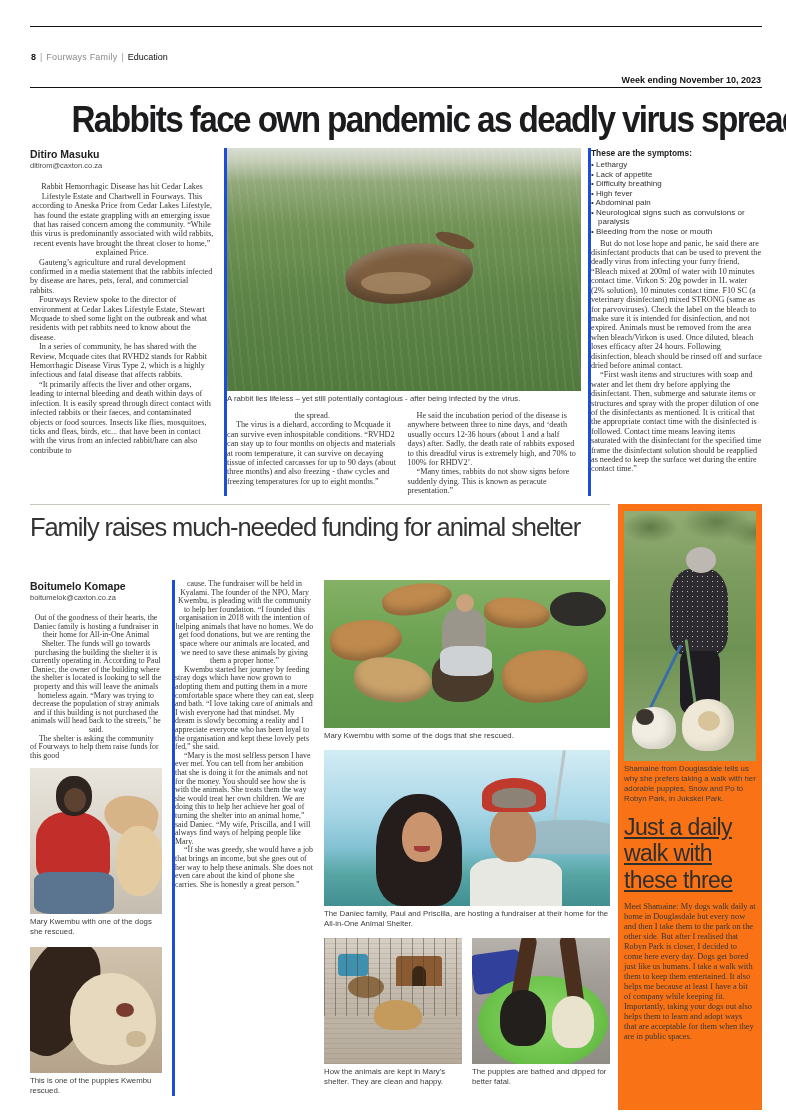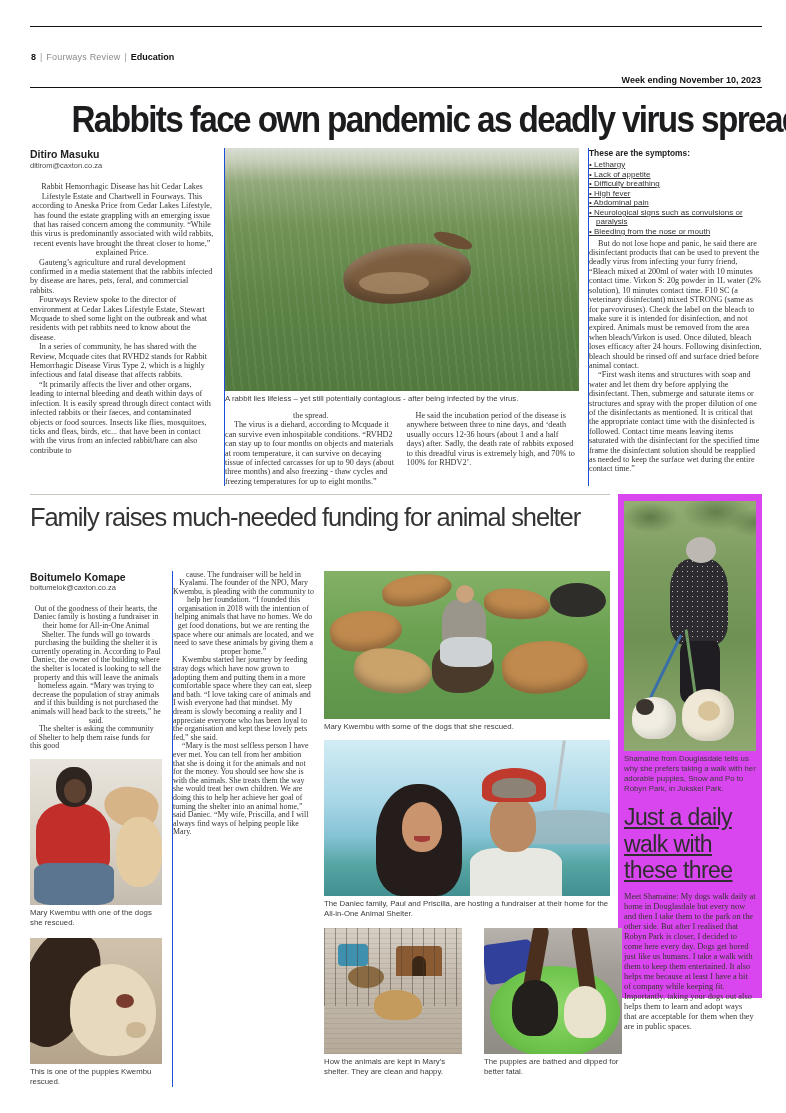--- a/index.html
+++ b/index.html
@@ -8,21 +8,21 @@
   .page{padding:26px 24px 0 30px;width:732px;}
 
   
   .masthead{border-top:1.5px solid #111;border-bottom:1.5px solid #111;
     display:flex;justify-content:space-between;align-items:center;
     padding:2px 1px;font-size:9px;}
   .mh-left{display:flex;gap:4px;align-items:baseline;}
   .mh-pg{font-weight:700;color:#111;}
   .mh-sep{color:#999;font-weight:400;}
   .mh-pub{color:#8a8a8a;font-weight:400;letter-spacing:.2px;}
-  .mh-sec{font-weight:700;color:#111;}
+  .mh-sec{font-weight:400;color:#111;}
   .mh-date{font-weight:700;color:#111;margin-top:46px;}
 
   
   .h1wrap{text-align:center;margin:13px 0 10px;}
   .h1{display:inline-block;font:700 37px/1 "Liberation Sans",sans-serif;
       letter-spacing:-1.8px;transform:scaleX(.9);transform-origin:50% 50%;
       white-space:nowrap;color:#1c1c1e;}
   .h2{font:400 26px/1.05 "Liberation Sans",sans-serif;letter-spacing:-1.1px;
       color:#333;margin:7px 0 8px;transform:scaleX(.98);transform-origin:left;}
   .h3{font:400 23px/1.16 "Liberation Sans",sans-serif;letter-spacing:-.6px;
@@ -32,34 +32,34 @@
   .serif{font-family:"Liberation Serif",serif;font-size:8.2px;line-height:9.4px;color:#363430;}
   .serif2{font-family:"Liberation Serif",serif;font-size:7.9px;line-height:8.6px;color:#363430;}
   .bp{margin:0;text-indent:9px;}
   .bp.nofirst{text-indent:0;text-align:center;}
   .byl{font:700 10.5px/1.2 "Liberation Sans",sans-serif;color:#222;}
   .eml{font:400 7.5px/1.3 "Liberation Sans",sans-serif;color:#4a4a4a;margin-bottom:12px;}
   .cap{font:400 7.8px/1.28 "Liberation Sans",sans-serif;color:#3c3c3c;margin-top:3px;}
 
   
   .a1{display:grid;grid-template-columns:184px 354px 174px;column-gap:10px;}
-  .colrule{border-left:1px solid #1d4ed8;padding-left:0;}
+  .colrule{border-left:3px solid #1d4ed8;padding-left:0;}
   .twocol{display:grid;grid-template-columns:1fr 1fr;column-gap:10px;margin-top:7px;}
   .symhead{font:700 8.4px/1.3 "Liberation Sans",sans-serif;color:#222;}
   .symlist{list-style:none;margin:1px 0 2px;padding:0;font:400 8px/9.6px "Liberation Sans",sans-serif;color:#333;}
-  .symlist li{padding-left:7px;text-indent:-7px;text-decoration:underline;}
+  .symlist li{padding-left:7px;text-indent:-7px;}
   .symlist li::before{content:"• ";}
 
   
   .bottom{display:grid;grid-template-columns:580px 144px;column-gap:8px;margin-top:8px;}
   .botleft{border-top:1px solid #c9c6bf;padding-top:2px;}
   .a2{display:grid;grid-template-columns:132px 142px 286px;column-gap:10px;margin-top:39px;}
-  .cream{background:#d946ef;padding:7px 6px 10px;box-sizing:border-box;height:504px;}
-
-  .photorow{display:grid;grid-template-columns:138px 138px;column-gap:22px;margin-top:9px;}
+  .cream{background:#f97316;padding:7px 6px 10px;box-sizing:border-box;height:606px;}
+
+  .photorow{display:grid;grid-template-columns:138px 138px;column-gap:10px;margin-top:9px;}
 
   
   .ph{position:relative;overflow:hidden;background:#ccc;}
   .ph *{position:absolute;}
 
   .ph-rabbit{width:354px;height:243px;
     background:linear-gradient(180deg,#d9ddd2 0%,#c2cbb4 6%,#93a97b 14%,#719355 32%,#5d8347 62%,#527a3e 100%);}
   .ph-rabbit .tex{inset:0;background:repeating-linear-gradient(84deg,rgba(255,255,255,.06) 0 2px,transparent 2px 8px);}
   .ph-rabbit .body{left:118px;top:96px;width:128px;height:58px;background:#7d5e3f;
     border-radius:55% 60% 50% 50%;transform:rotate(-7deg);box-shadow:inset 0 -10px 14px rgba(0,0,0,.28), inset 0 6px 8px rgba(255,255,255,.18);}
@@ -147,21 +147,21 @@
 </style>
 </head>
 <body>
 
 <div class="page">
 
   <div class="masthead">
     <div class="mh-left">
       <span class="mh-pg">8</span>
       <span class="mh-sep">|</span>
-      <span class="mh-pub">Fourways Review</span>
+      <span class="mh-pub">Fourways Family</span>
       <span class="mh-sep">|</span>
       <span class="mh-sec">Education</span>
     </div>
     <div class="mh-date">Week ending November 10, 2023</div>
   </div>
 
   <div class="h1wrap">
     <div class="h1">Rabbits face own pandemic as deadly virus spreads</div>
   </div>
 
@@ -185,20 +185,21 @@
         <div class="belly"></div>
       </div>
       <div class="cap">A rabbit lies lifeless – yet still potentially contagious - after being infected by the virus.</div>
       <div class="twocol serif">
         <div>
           <p class="bp nofirst">the spread.</p>
           <p class="bp">The virus is a diehard, according to Mcquade it can survive even inhospitable conditions. “RVHD2 can stay up to four months on objects and materials at room temperature, it can survive on decaying tissue of infected carcasses for up to 90 days (about three months) and also freezing - thaw cycles and freezing temperatures for up to eight months.”</p>
         </div>
         <div>
           <p class="bp">He said the incubation period of the disease is anywhere between three to nine days, and ‘death usually occurs 12-36 hours (about 1 and a half days) after. Sadly, the death rate of rabbits exposed to this dreadful virus is extremely high, and 70% to 100% for RHDV2’.</p>
+          <p class="bp">“Many times, rabbits do not show signs before suddenly dying. This is known as peracute presentation.”</p>
         </div>
       </div>
     </div>
 
     <div class="colrule">
       <div class="symhead">These are the symptoms:</div>
       <ul class="symlist">
         <li>Lethargy</li>
         <li>Lack of appetite</li>
         <li>Difficulty breathing</li>
@@ -218,21 +219,21 @@
 
     <div class="botleft">
       <div class="h2">Family raises much-needed funding for animal shelter</div>
 
       <div class="a2">
 
         <div class="serif2">
           <div class="byl">Boitumelo Komape</div>
           <div class="eml">boitumelok@caxton.co.za</div>
           <p class="bp nofirst">Out of the goodness of their hearts, the Daniec family is hosting a fundraiser in their home for All-in-One Animal Shelter. The funds will go towards purchasing the building the shelter it is currently operating in. According to Paul Daniec, the owner of the building where the shelter is located is looking to sell the property and this will leave the animals homeless again. “Mary was trying to decrease the population of stray animals and if this building is not purchased the animals will head back to the streets,” he said.</p>
-          <p class="bp">The shelter is asking the community of Shelter to help them raise funds for this good</p>
+          <p class="bp">The shelter is asking the community of Fourways to help them raise funds for this good</p>
 
           <div style="margin-top:8px;">
             <div class="ph ph-maryred">
               <div class="shirt"></div>
               <div class="head"></div>
               <div class="face"></div>
               <div class="jeans"></div>
               <div class="dogh"></div>
               <div class="dogb"></div>
             </div>
@@ -247,20 +248,21 @@
               <div class="nose"></div>
             </div>
             <div class="cap">This is one of the puppies Kwembu rescued.</div>
           </div>
         </div>
 
         <div class="serif2 colrule">
           <p class="bp nofirst">cause. The fundraiser will be held in Kyalami. The founder of the NPO, Mary Kwembu, is pleading with the community to help her foundation. “I founded this organisation in 2018 with the intention of helping animals that have no homes. We do get food donations, but we are renting the space where our animals are located, and we need to save these animals by giving them a proper home.”</p>
           <p class="bp">Kwembu started her journey by feeding stray dogs which have now grown to adopting them and putting them in a more comfortable space where they can eat, sleep and bath. “I love taking care of animals and I wish everyone had that mindset. My dream is slowly becoming a reality and I appreciate everyone who has been loyal to the organisation and kept these lovely pets fed,” she said.</p>
           <p class="bp">“Mary is the most selfless person I have ever met. You can tell from her ambition that she is doing it for the animals and not for the money. You should see how she is with the animals. She treats them the way she would treat her own children. We are doing this to help her achieve her goal of turning the shelter into an animal home,” said Daniec. “My wife, Priscilla, and I will always find ways of helping people like Mary.</p>
+          <p class="bp">“If she was greedy, she would have a job that brings an income, but she goes out of her way to help these animals. She does not even care about the kind of phone she carries. She is honestly a great person.”</p>
         </div>
 
         <div>
           <div class="ph ph-grass">
             <div class="dogblob d1"></div>
             <div class="d2"></div>
             <div class="dogblob d3"></div>
             <div class="dogblob d4"></div>
             <div class="d5"></div>
             <div class="dogblob d6"></div>

